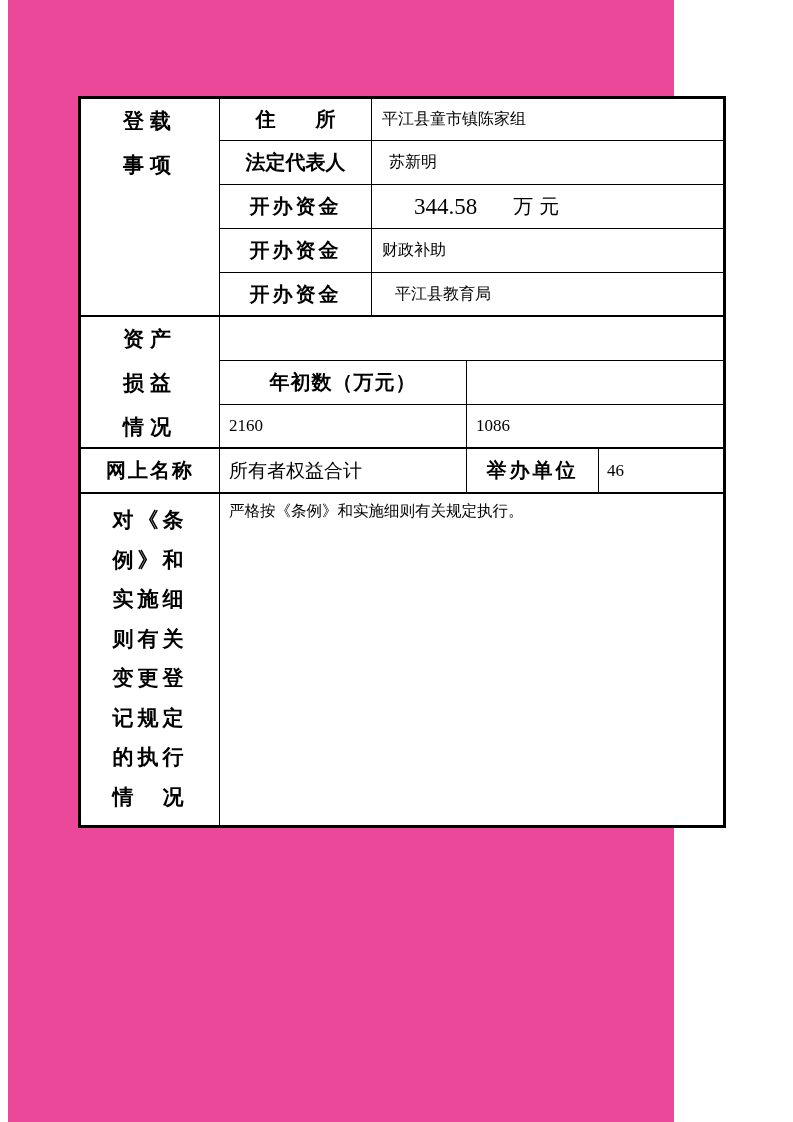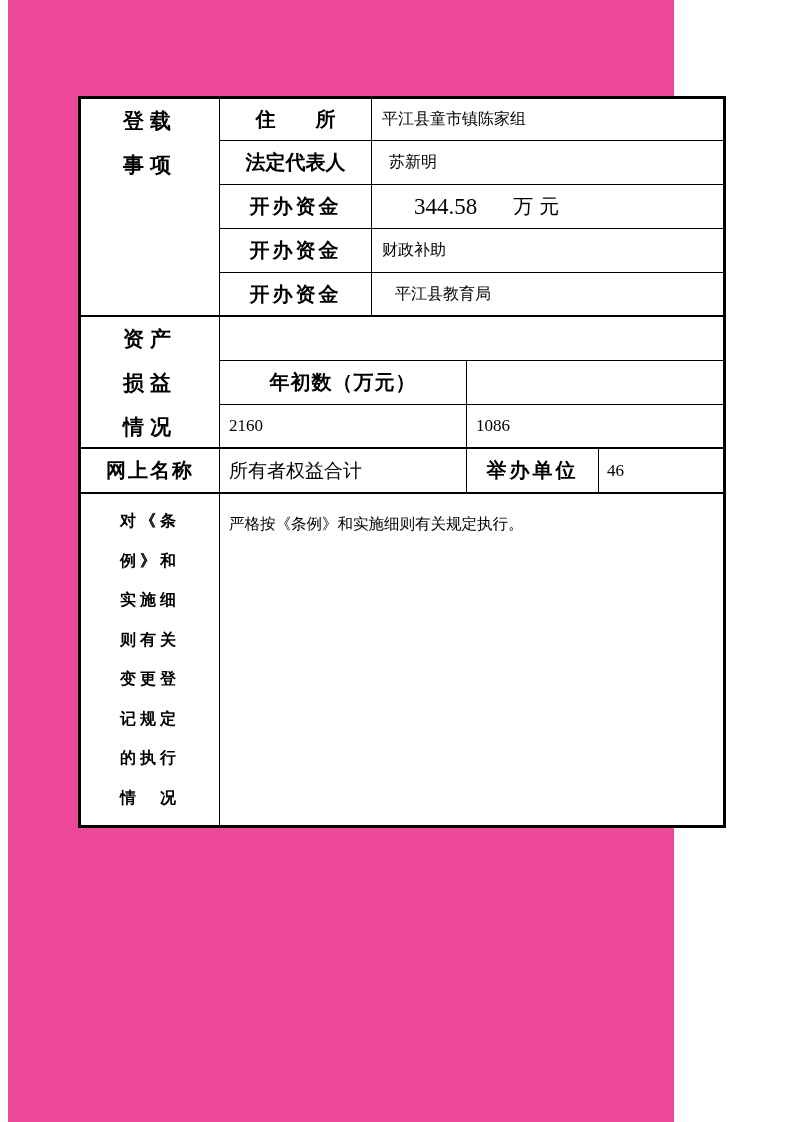--- a/index.html
+++ b/index.html
@@ -59,38 +59,38 @@
     text-align: center;
   }
   .reg-stack .line, .asset-stack .line {
     line-height: 44px;
     font-size: 21px;
     letter-spacing: 6px;
   }
   .comp-stack { padding-top: 6px; }
   .comp-stack .line {
     line-height: 39.5px;
-    font-size: 16px;
+    font-size: 21px;
     letter-spacing: 4px;
   }
   .capital-cell { padding-left: 42px; font-size: 21px; }
   .capital-unit {
     margin-left: 36px;
     font-size: 20px;
     letter-spacing: 6px;
     font-weight: 400;
   }
   .assets-header { font-size: 20px; letter-spacing: 1px; }
   .year-col-label { font-size: 20px; letter-spacing: 1px; }
   .online-name-value { font-size: 19px; padding-left: 9px; }
   .compliance-text {
     position: absolute;
     font-size: 15.5px;
     line-height: 1.45;
-    padding: 18px 10px 0 9px;
+    padding: 5px 10px 0 9px;
     align-items: flex-start;
     display: block;
   }
 </style>
 </head>
 <body>
 
 <div class="page">
   <div class="form-table">
 

